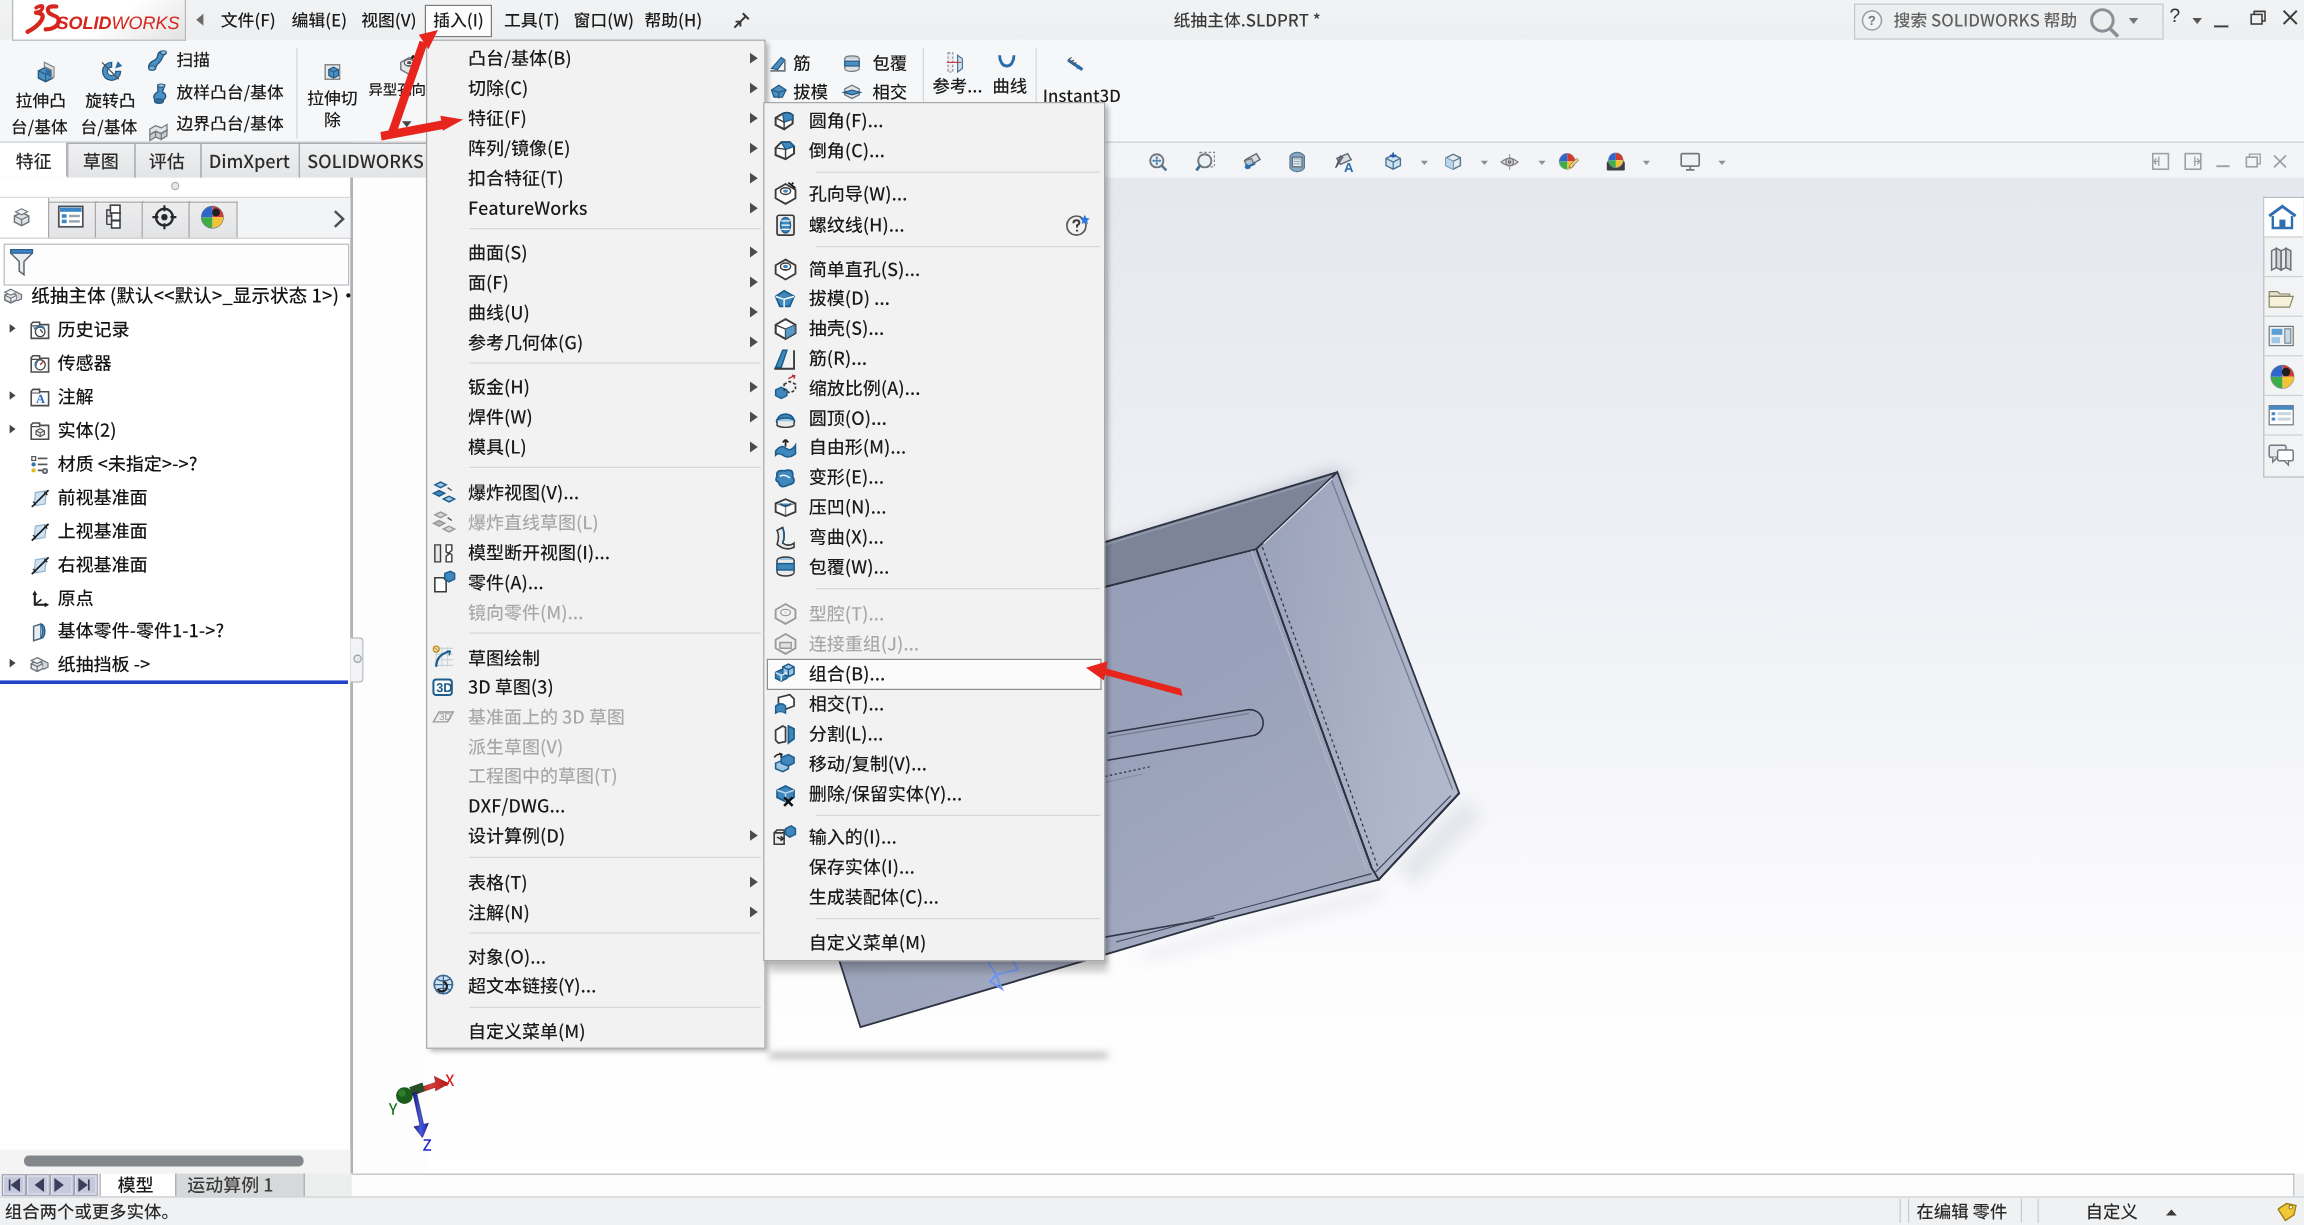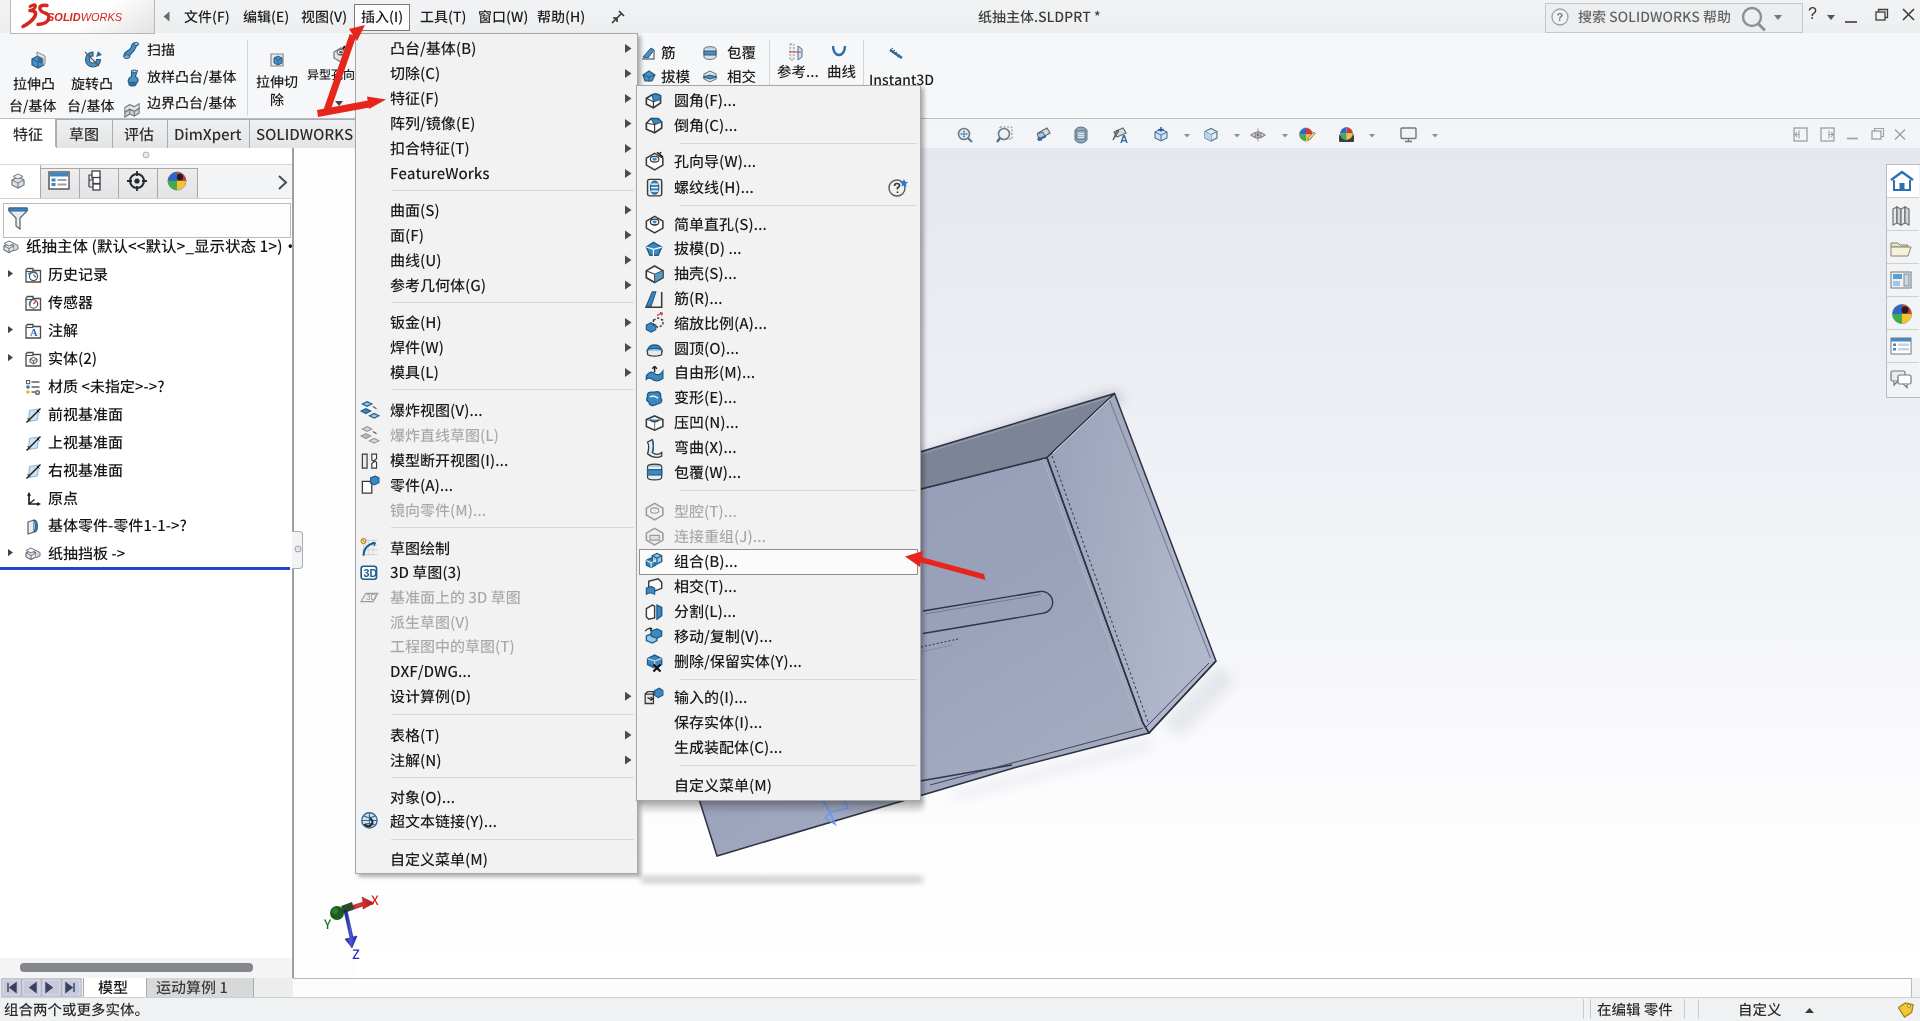--- a/index.html
+++ b/index.html
@@ -983,21 +983,21 @@
     <div class="abs" style="left:769px;top:40px;width:1px;height:76px;background:#d4d6d8"></div>
     <div class="abs" style="left:863px;top:40px;width:1px;height:76px;background:#d4d6d8"></div>
     <div class="abs" style="left:10px;top:0px;width:143px;height:33px;background:linear-gradient(145deg,#ffffff 55%,#e2e2e2);border:1px solid #b8b8b8;border-top:none"></div>
     <svg class="abs" style="left:10px;top:0px;" width="143" height="33">
       <g fill="none" stroke="#d6261e" stroke-linecap="round">
 <path d="M20 6.5 Q26 3 25.5 6.5 Q25 9 20.5 10.5" stroke-width="2.8"></path>
 <path d="M20 10.5 Q28 11 24.5 17 Q21 22.5 13 26.5" stroke-width="3.6"></path>
 <path d="M37 5.5 Q29 4.5 30 9 Q30.5 11.5 35 13 Q40 14.5 38.5 19 Q37 24 28 24.5" stroke-width="3.4"></path>
 </g>
     </svg>
-    <div class="abs" style="left:47px;top:11px;font-family:'Liberation Sans',sans-serif;font-size:11px;font-weight:bold;color:#d6261e;font-style:italic;letter-spacing:0px">SOLID<span style="font-weight:normal">WORKS</span></div>
+    <div class="abs" style="left:47px;top:11px;font-family:'Liberation Sans',sans-serif;font-size:15px;font-weight:bold;color:#d6261e;font-style:italic;letter-spacing:0px">SOLID<span style="font-weight:normal">WORKS</span></div>
     <svg class="abs" style="left:160px;top:11px" width="14" height="14">
       <path d="M9.5 0.5 L3.5 5.5 L9.5 10.5 Z" fill="#6a6a6a"></path>
     </svg>
     <div class="abs" style="left:354px;top:4px;width:54px;height:25px;background:#fdfdfd;border:1.5px solid #7a7a7a"></div>
     <svg class="t" style="left:184.0px;top:5.0px;" width="47" height="22" fill="#1b1b1b">
       <g transform="translate(0,17) scale(0.014000,-0.014000)">
         <use href="#q109" x="0"></use>
         <use href="#q49" x="1000"></use>
         <use href="#q8" x="2000"></use>
         <use href="#q110" x="2352"></use>

